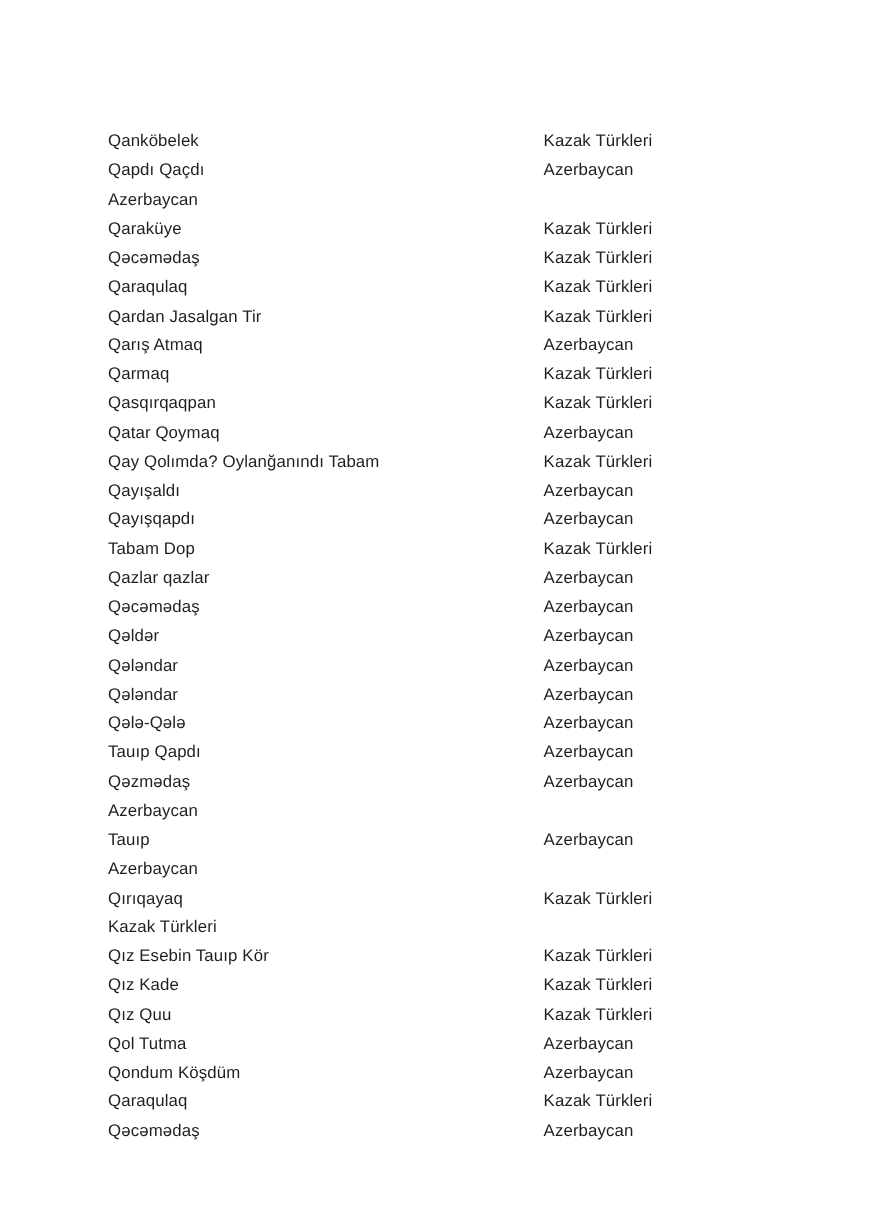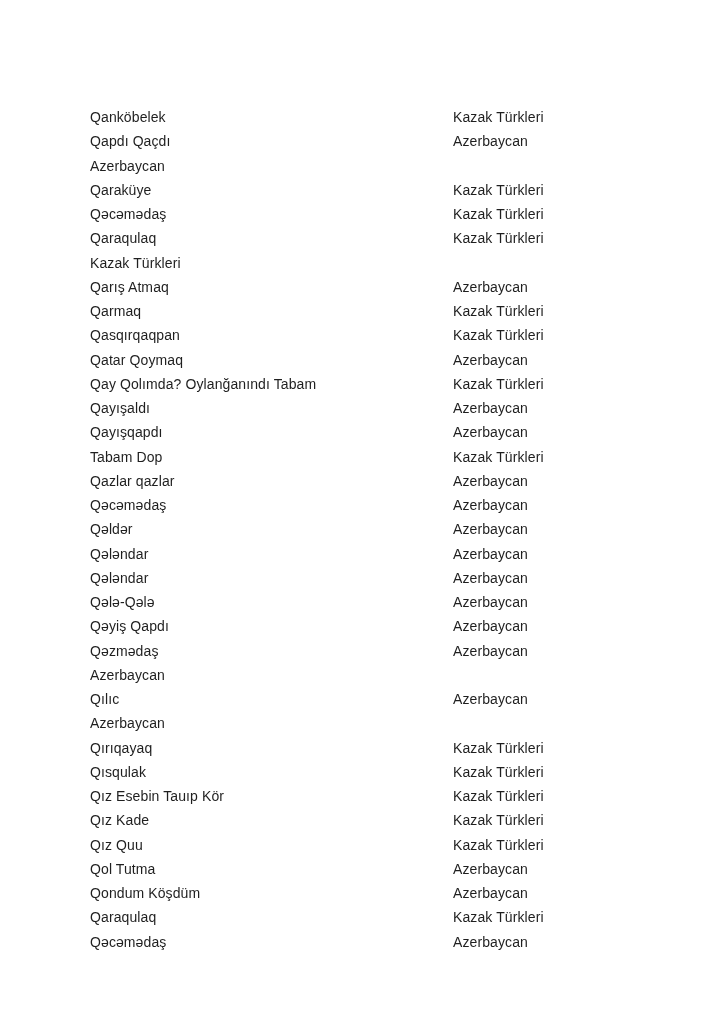--- a/index.html
+++ b/index.html
@@ -64,20 +64,21 @@
     <span class="cell">Qəcəmədaş</span>
     <span class="cell">Kazak Türkleri</span>
   </div>
 
   <div class="row">
     <span class="cell">Qaraqulaq</span>
     <span class="cell">Kazak Türkleri</span>
   </div>
 
   <div class="row">
+    <span class="cell">Qardan Jasalgan Tir</span>
     <span class="cell">Kazak Türkleri</span>
   </div>
 
   <div class="row">
     <span class="cell">Qarış Atmaq</span>
     <span class="cell">Azerbaycan</span>
   </div>
 
   <div class="row">
     <span class="cell">Qarmaq</span>
@@ -138,49 +139,48 @@
     <span class="cell">Qələndar</span>
     <span class="cell">Azerbaycan</span>
   </div>
 
   <div class="row">
     <span class="cell">Qələ-Qələ</span>
     <span class="cell">Azerbaycan</span>
   </div>
 
   <div class="row">
-    <span class="cell">Qəyiş Qapdı</span>
+    <span class="cell">Tauıp Qapdı</span>
     <span class="cell">Azerbaycan</span>
   </div>
 
   <div class="row">
     <span class="cell">Qəzmədaş</span>
     <span class="cell">Azerbaycan</span>
   </div>
 
   <div class="row">
     <span class="cell">Azerbaycan</span>
   </div>
 
   <div class="row">
-    <span class="cell">Qılıc</span>
+    <span class="cell">Tauıp</span>
     <span class="cell">Azerbaycan</span>
   </div>
 
   <div class="row">
     <span class="cell">Azerbaycan</span>
   </div>
 
   <div class="row">
     <span class="cell">Qırıqayaq</span>
     <span class="cell">Kazak Türkleri</span>
   </div>
 
   <div class="row">
-    <span class="cell">Qısqulak</span>
     <span class="cell">Kazak Türkleri</span>
   </div>
 
   <div class="row">
     <span class="cell">Qız Esebin Tauıp Kör</span>
     <span class="cell">Kazak Türkleri</span>
   </div>
 
   <div class="row">
     <span class="cell">Qız Kade</span>

